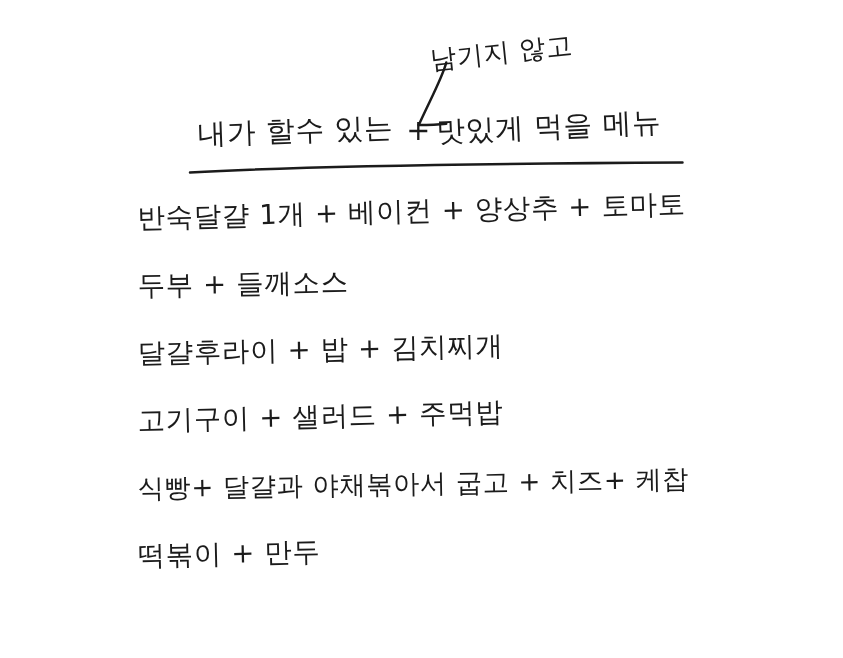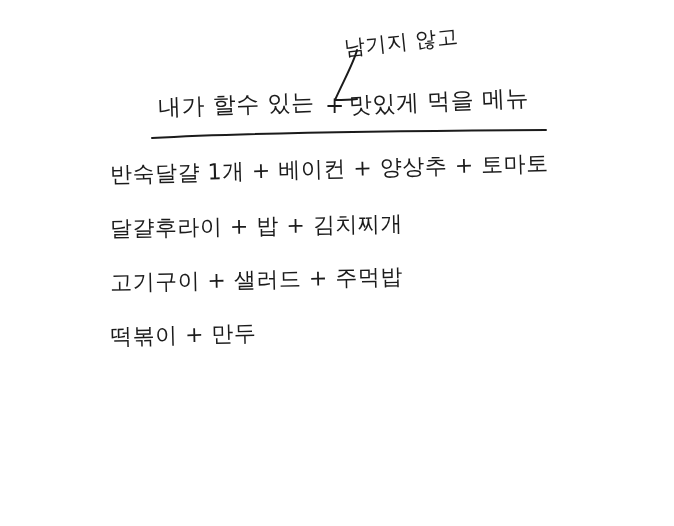--- a/index.html
+++ b/index.html
@@ -129,23 +129,29 @@
     <svg id="title-underline" viewBox="0 0 400 14">
       <path d="M2,10 C90,5 210,3 396,2" fill="none" stroke="#1b1b1b" stroke-width="2" stroke-linecap="round"></path>
     </svg>
   </div>
 
   <div id="menu-list">
     <div class="menu-line">
       <span class="hand txt">반숙달걀 1개 + 베이컨 + 양상추 + 토마토</span>
     </div>
     <div class="menu-line">
+      <span class="hand txt">두부 + 들깨소스</span>
+    </div>
+    <div class="menu-line">
       <span class="hand txt">달걀후라이 + 밥 + 김치찌개</span>
     </div>
     <div class="menu-line">
       <span class="hand txt">고기구이 + 샐러드 + 주먹밥</span>
+    </div>
+    <div class="menu-line">
+      <span class="hand txt">식빵+ 달걀과 야채볶아서 굽고 + 치즈+ 케찹</span>
     </div>
     <div class="menu-line">
       <span class="hand txt">떡볶이 + 만두</span>
     </div>
   </div>
 
 </div>
 
 </body></html>

